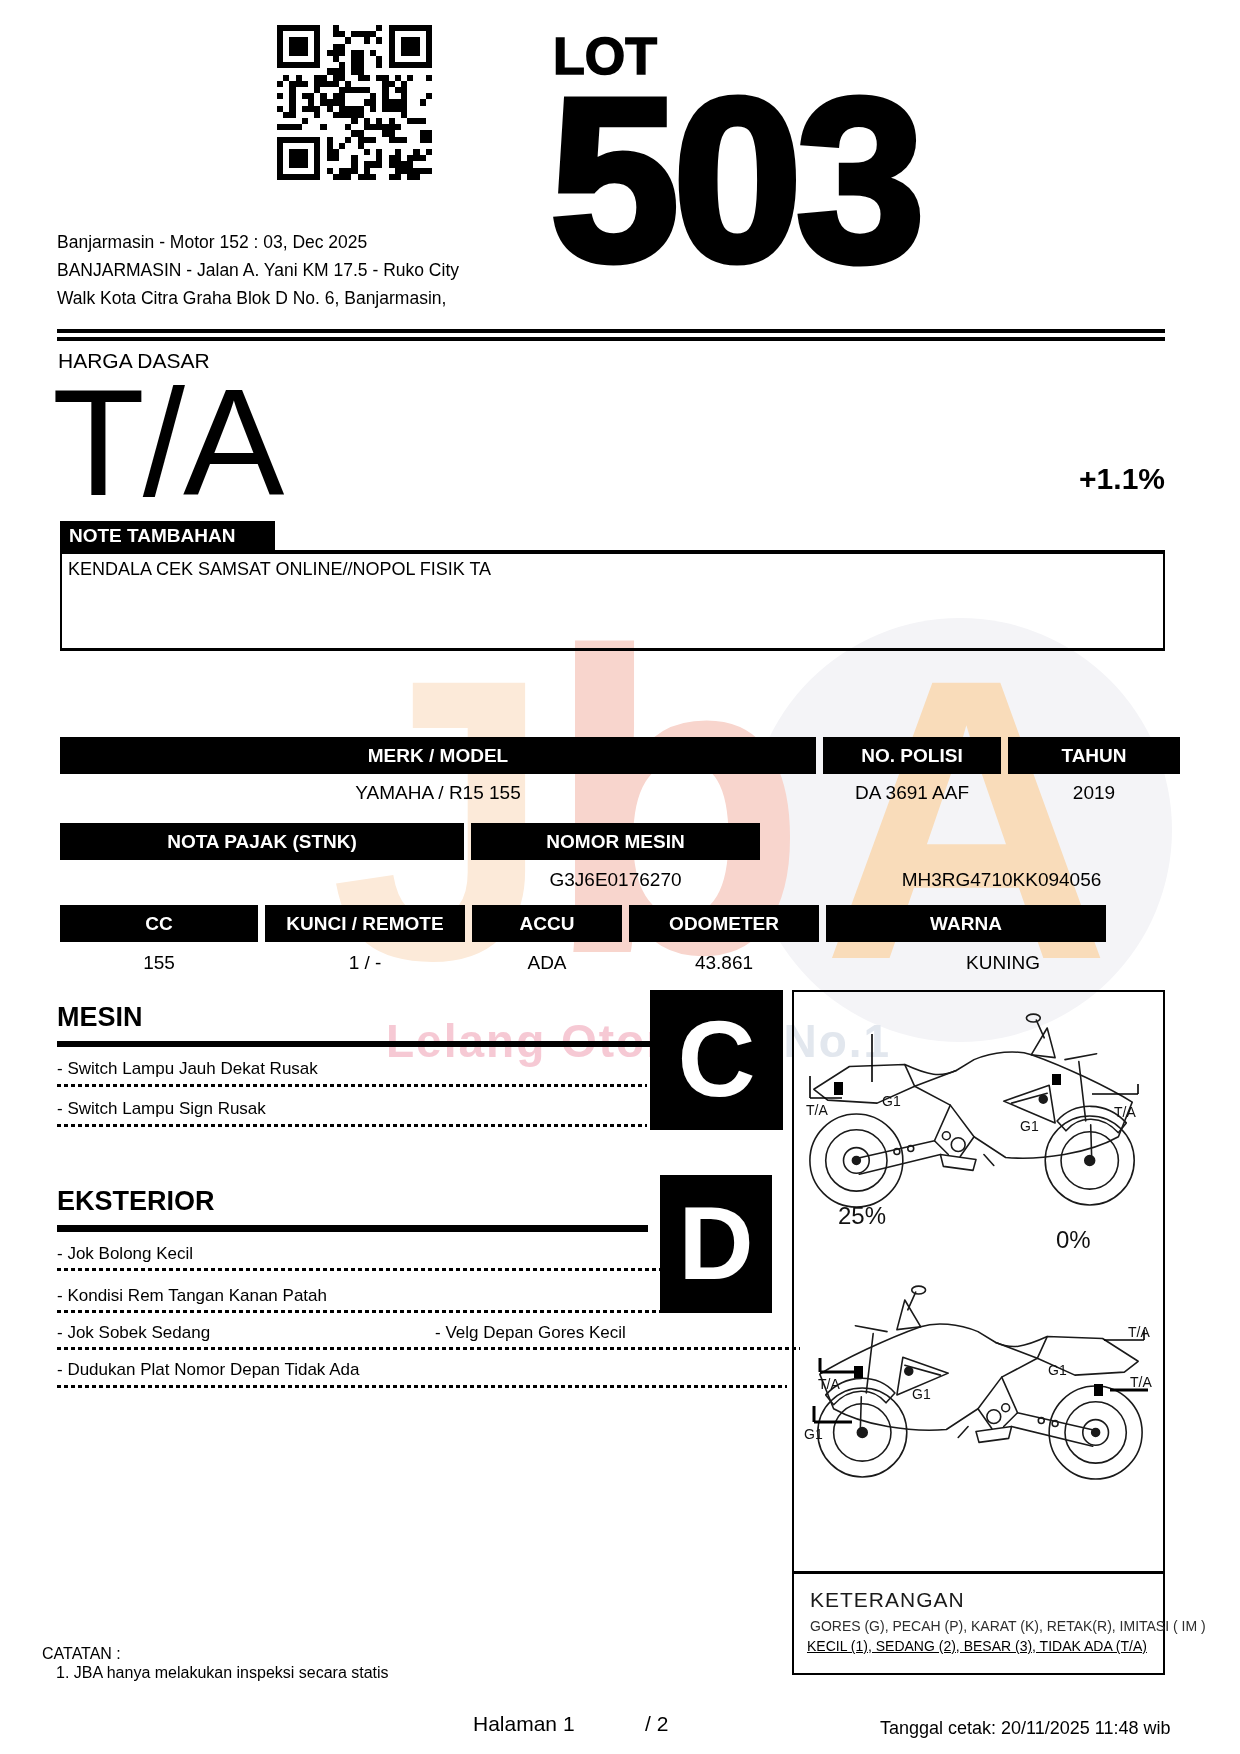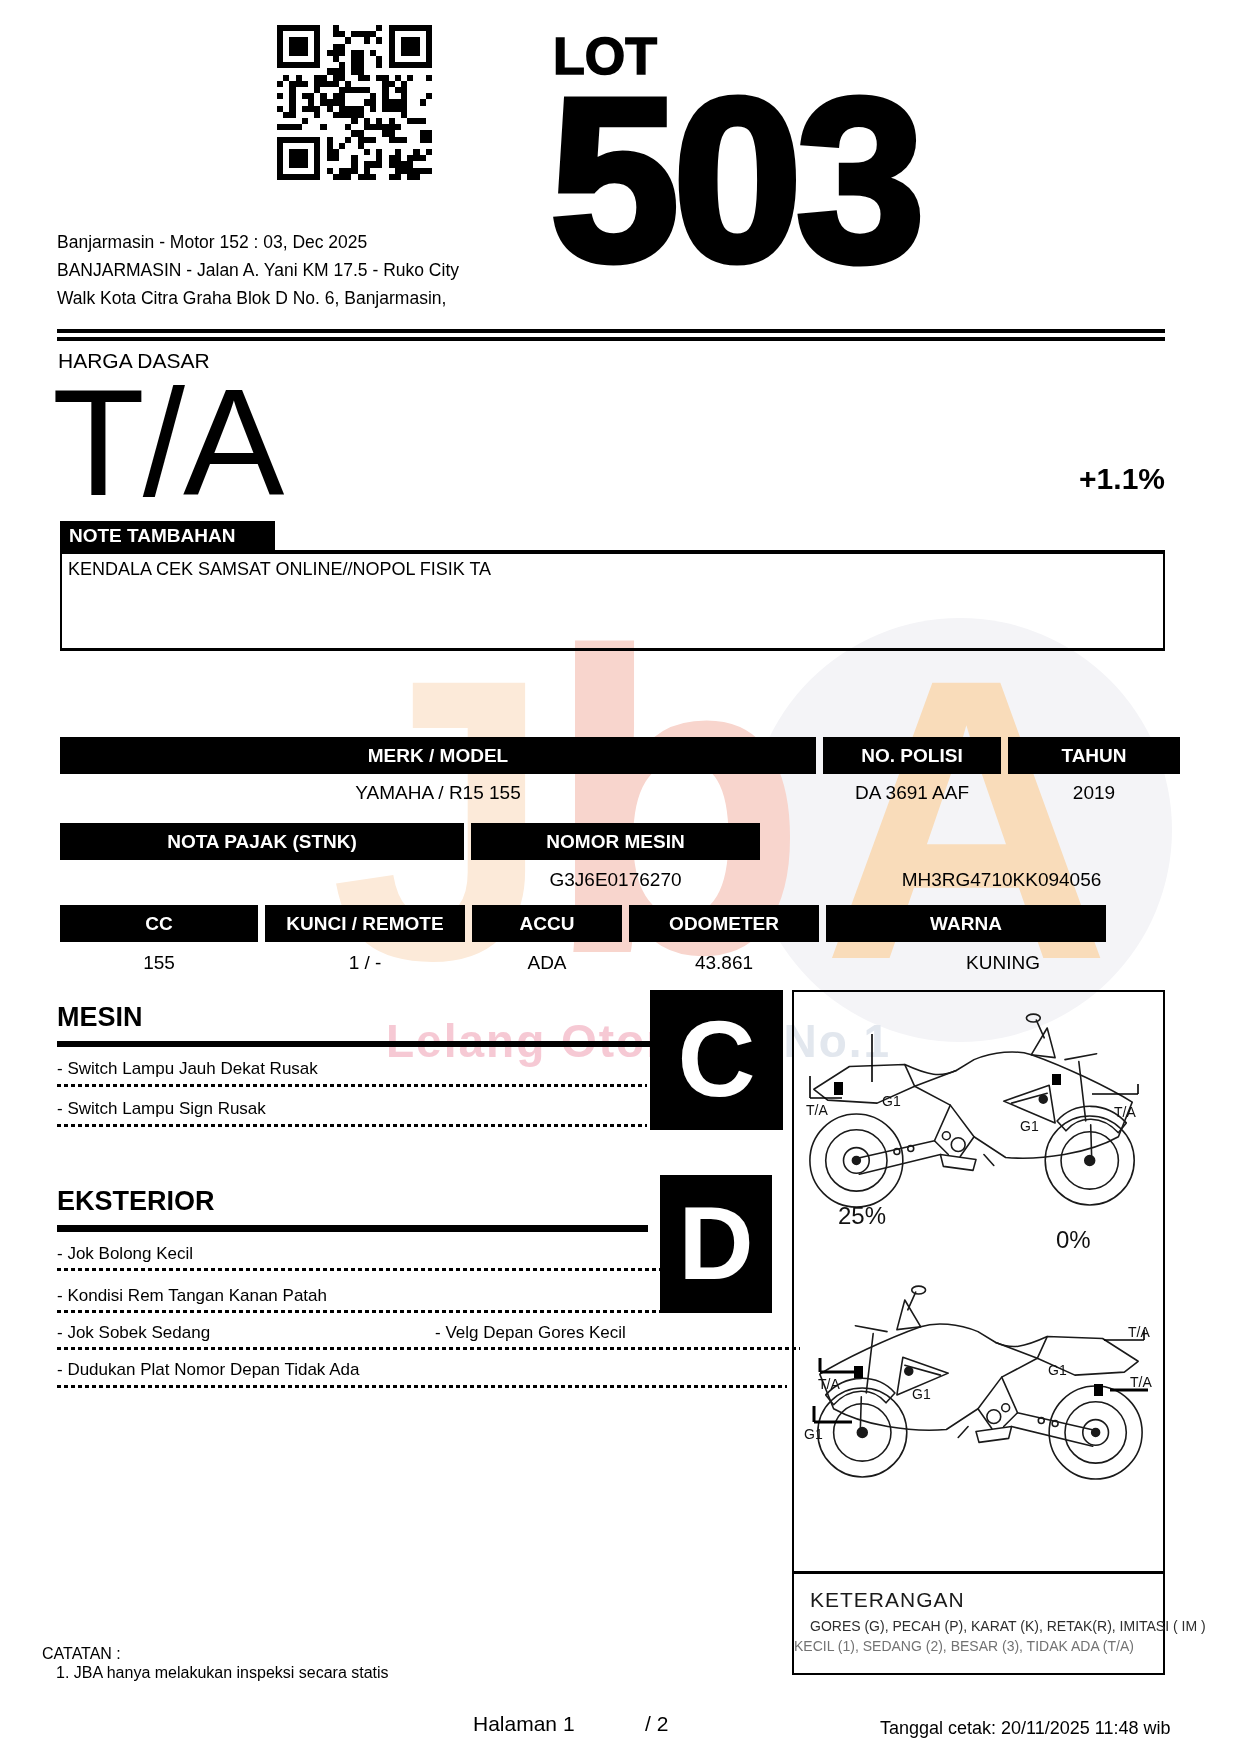--- a/index.html
+++ b/index.html
@@ -108,21 +108,21 @@
   #lbl-pct-front { left:262px; top:234px; }
   #lbl-b-ta-top   { left:334px; top:332px; }
   #lbl-b-ta-right { left:336px; top:382px; }
   #lbl-b-ta-left  { left:24px;  top:384px; }
   #lbl-b-g1-mid   { left:254px; top:370px; }
   #lbl-b-g1-front { left:118px; top:394px; }
   #lbl-b-g1-low   { left:10px;  top:434px; }
   #panel-divider { left:0; top:579px; width:369px; height:3px; background:#000; }
   #legend-title { left:16px; top:596px; font-size:21px; color:#1a1a1a; letter-spacing:1px; }
   #legend-1 { left:16px; top:626px; font-size:14px; color:#2e2e2e; }
-  #legend-2 { left:0; top:646px; font-size:14px; color:#737373; }
+  #legend-2 { left:13px; top:646px; font-size:14px; color:#000000;text-decoration:underline; }
 
   
   #catatan-title { left:42px; top:1645px; font-size:16px; }
   #catatan-1 { left:56px; top:1664px; font-size:16px; }
   #catatan-2 { left:56px; top:1682px; font-size:16px; }
   #halaman   { left:473px; top:1712px; font-size:21px; }
   #halaman2  { left:645px; top:1712px; font-size:21px; }
   #tanggal   { left:880px; top:1718px; font-size:18px; }
 </style>
 </head>

